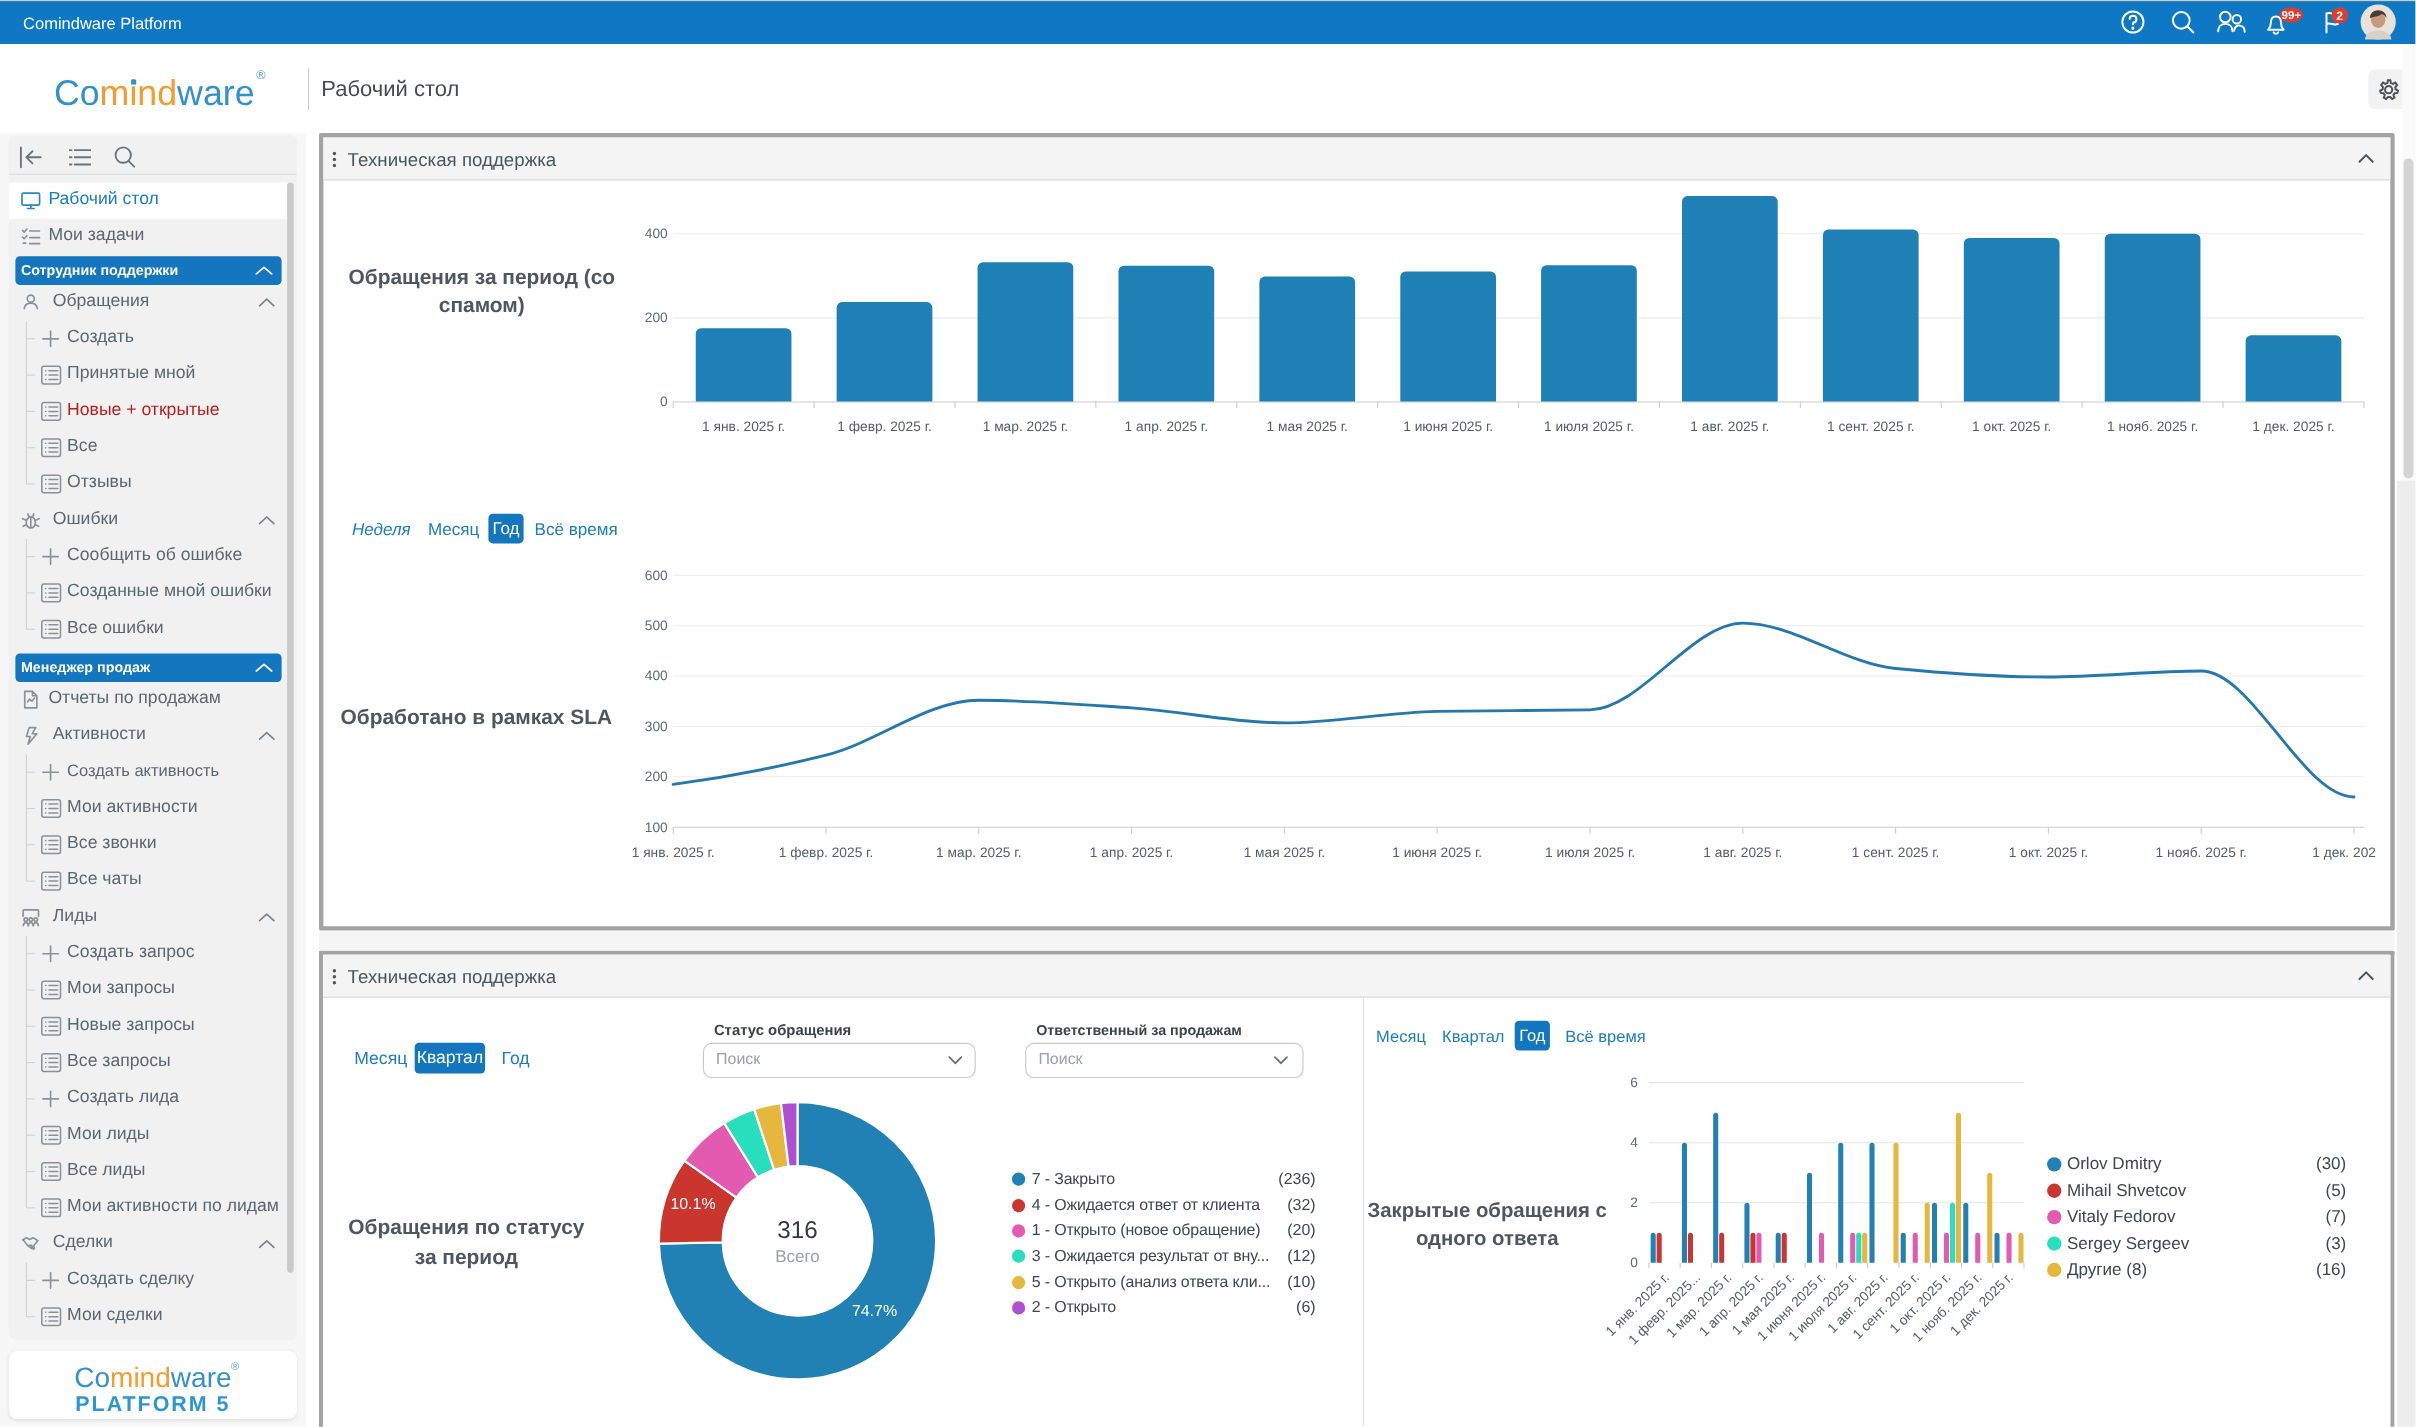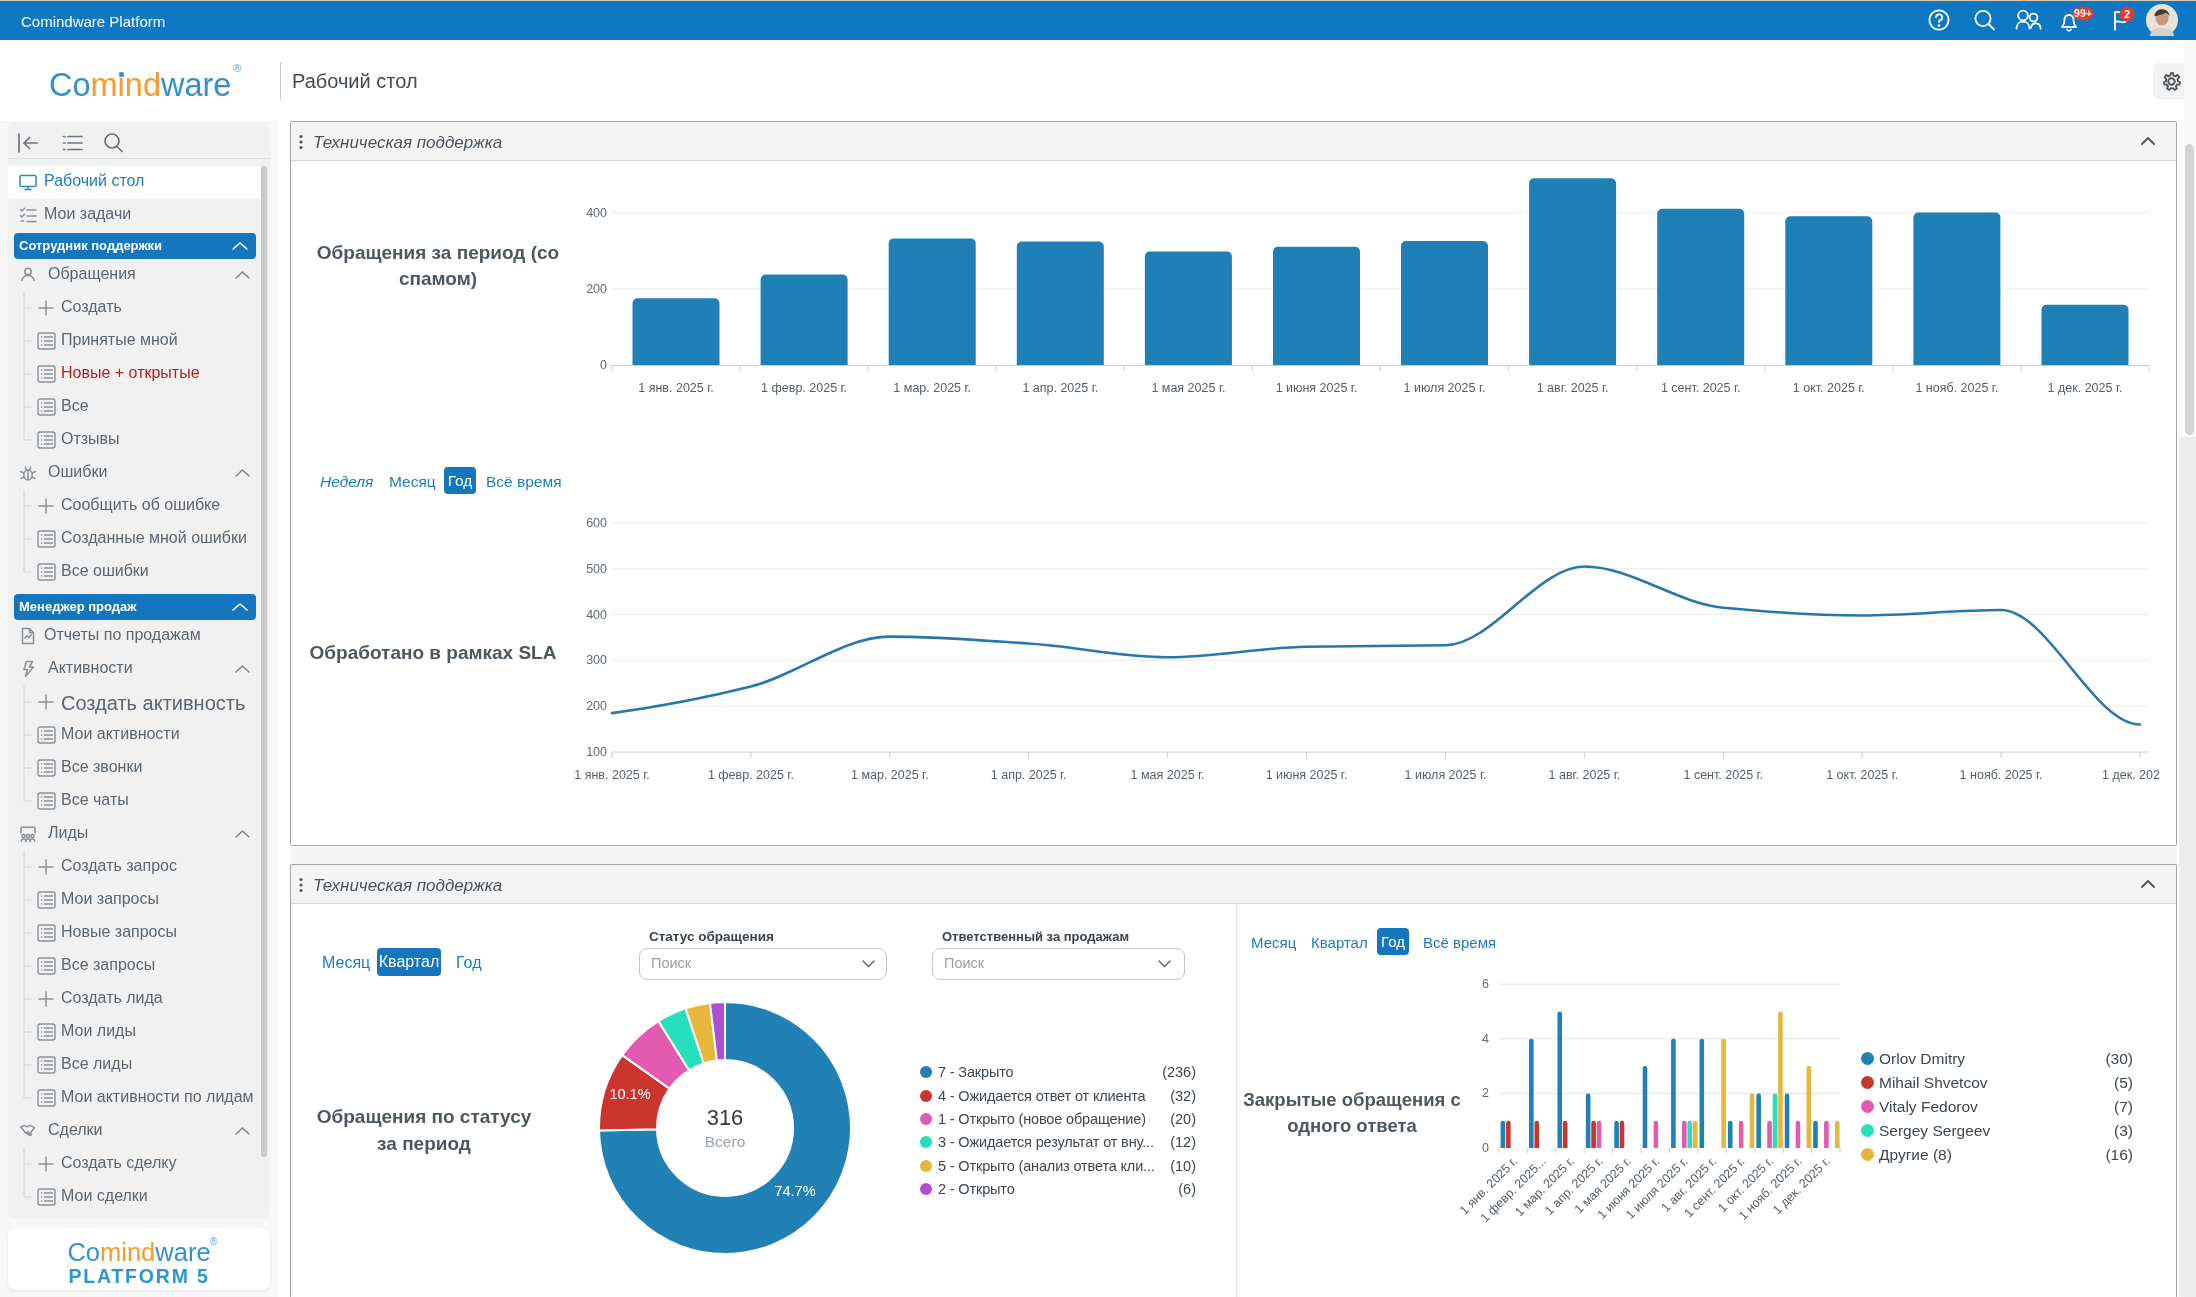--- a/index.html
+++ b/index.html
@@ -1,17 +1,17 @@
 <!DOCTYPE html>
 <html><head><meta charset="utf-8"><style>
 *{margin:0;padding:0;box-sizing:border-box;}
 html,body{width:2196px;height:1297px;overflow:hidden;background:#fff;
  font-family:"Liberation Sans",sans-serif;position:relative;}
 .abs{position:absolute;}
-.panel{position:absolute;background:#fff;border:1px solid #a3a3a3;border-radius:2px;font-style:italic;}
+.panel{position:absolute;background:#fff;border:4px solid #a3a3a3;border-radius:2px;}
 .ptitle{position:absolute;left:0;top:0;right:0;height:39px;background:#f4f4f4;
  border-bottom:1px solid #d6d6d6;}
 .ptxt{position:absolute;left:22px;top:11px;font-size:17px;color:#4a545e;}
 .flink{color:#1c7cc2;font-size:15.5px;position:absolute;}
 .fpill{position:absolute;background:#1376bf;color:#fff;font-size:15.5px;border-radius:4px;
  text-align:center;}
 .leg{position:absolute;font-size:16px;color:#3e464e;}
 .legdot{position:absolute;width:12px;height:12px;border-radius:50%;}
 .legval{position:absolute;text-align:right;}
 </style></head><body>
@@ -83,21 +83,21 @@
 <div class="abs" style="left:61px;top:397px;font-size:16px;color:#5b6670;">Все</div>
 <div class="abs" style="left:61px;top:430px;font-size:16px;color:#5b6670;">Отзывы</div>
 <div class="abs" style="left:48px;top:463px;font-size:16px;color:#5b6670;">Ошибки</div>
 <div class="abs" style="left:61px;top:496px;font-size:16px;color:#5b6670;">Сообщить об ошибке</div>
 <div class="abs" style="left:61px;top:529px;font-size:16px;color:#5b6670;">Созданные мной ошибки</div>
 <div class="abs" style="left:61px;top:562px;font-size:16px;color:#5b6670;">Все ошибки</div>
 <div class="abs" style="left:14px;top:594px;width:242px;height:26px;background:#1376bf;border-radius:4px;"></div>
 <div class="abs" style="left:19px;top:599px;font-size:13px;font-weight:bold;color:#fff;">Менеджер продаж</div>
 <div class="abs" style="left:44px;top:626px;font-size:16px;color:#5b6670;">Отчеты по продажам</div>
 <div class="abs" style="left:48px;top:659px;font-size:16px;color:#5b6670;">Активности</div>
-<div class="abs" style="left:61px;top:692px;font-size:20px;color:#5b6670;">Создать активность</div>
+<div class="abs" style="left:61px;top:692px;font-size:15px;color:#5b6670;">Создать активность</div>
 <div class="abs" style="left:61px;top:725px;font-size:16px;color:#5b6670;">Мои активности</div>
 <div class="abs" style="left:61px;top:758px;font-size:16px;color:#5b6670;">Все звонки</div>
 <div class="abs" style="left:61px;top:791px;font-size:16px;color:#5b6670;">Все чаты</div>
 <div class="abs" style="left:48px;top:824px;font-size:16px;color:#5b6670;">Лиды</div>
 <div class="abs" style="left:61px;top:857px;font-size:16px;color:#5b6670;">Создать запрос</div>
 <div class="abs" style="left:61px;top:890px;font-size:16px;color:#5b6670;">Мои запросы</div>
 <div class="abs" style="left:61px;top:923px;font-size:16px;color:#5b6670;">Новые запросы</div>
 <div class="abs" style="left:61px;top:956px;font-size:16px;color:#5b6670;">Все запросы</div>
 <div class="abs" style="left:61px;top:989px;font-size:16px;color:#5b6670;">Создать лида</div>
 <div class="abs" style="left:61px;top:1022px;font-size:16px;color:#5b6670;">Мои лиды</div>

